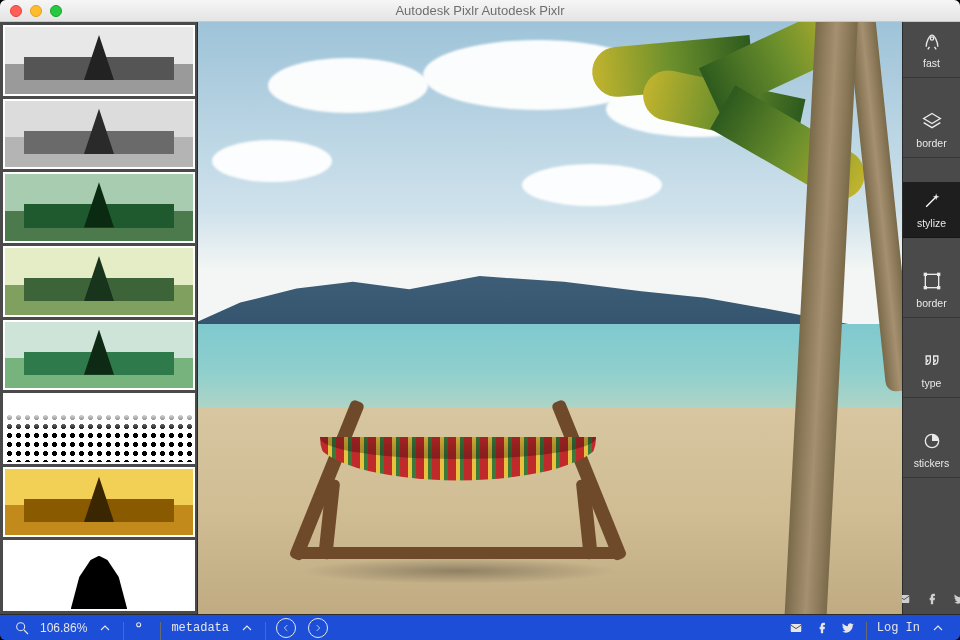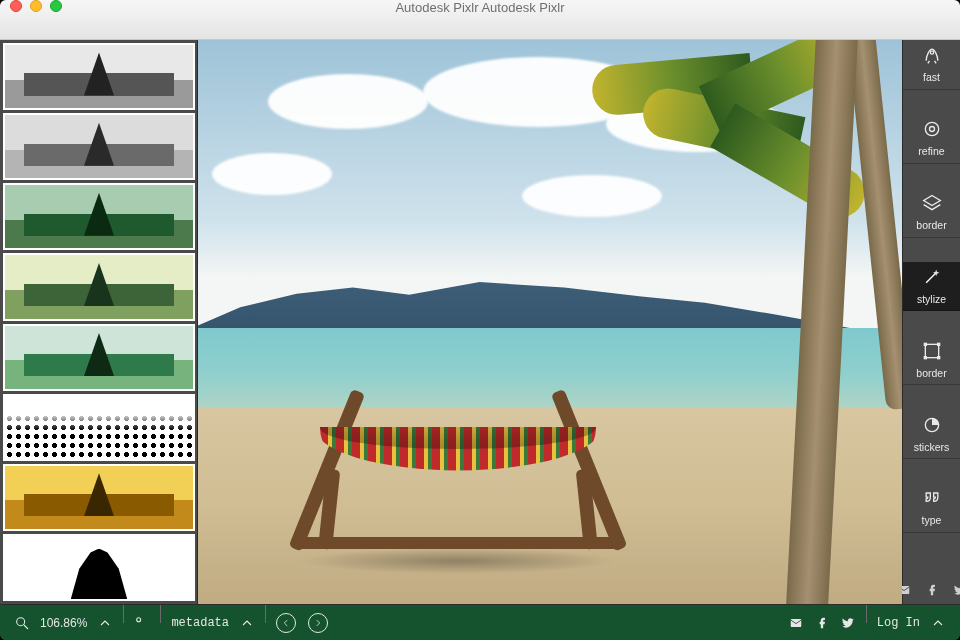--- a/index.html
+++ b/index.html
@@ -1,20 +1,20 @@
 <!DOCTYPE html>
 <html><head>
 <meta charset="utf-8">
 <style>
   * { box-sizing: border-box; margin: 0; padding: 0; }
   html, body { width: 960px; height: 640px; overflow: hidden; font-family: "Helvetica Neue", Helvetica, Arial, sans-serif; background:#000; }
   .window { width:960px; height:640px; background:#4a4a4a; display:flex; flex-direction:column; }
 
   
-  .titlebar { height:40px; background:linear-gradient(#f6f6f6,#e4e4e4); border-bottom:1px solid #c8c8c8; display:flex; align-items:flex-start; position:relative; }
+  .titlebar { height:22px; background:linear-gradient(#f6f6f6,#e4e4e4); border-bottom:1px solid #c8c8c8; display:flex; align-items:center; position:relative; }
   .traffic { display:flex; gap:8px; padding-left:10px; }
   .tl { width:12px; height:12px; border-radius:50%; }
   .tl.close  { background:#ff5f57; border:1px solid #e24238; }
   .tl.min    { background:#ffbd2e; border:1px solid #e1a116; }
   .tl.zoom   { background:#28c940; border:1px solid #12a72c; }
   .title     { position:absolute; left:0; right:0; text-align:center; font-size:13px; color:#6f6f6f; pointer-events:none; }
 
   .body { flex:1; display:flex; min-height:0; }
 
   
@@ -74,21 +74,21 @@
   .tools { width:58px; background:#4a4a4a; border-left:1px solid #2b2b2b; display:flex; flex-direction:column;gap:24px; }
   .tool  { height:56px; display:flex; flex-direction:column; align-items:center; justify-content:center; gap:4px; color:#e9e9e9; font-size:10.5px; cursor:pointer; border-bottom:1px solid rgba(0,0,0,.25); }
   .tool.selected{ background:#1e1e1e; }
   .tool svg{ width:20px; height:20px; fill:none; stroke:#e9e9e9; stroke-width:1.6; }
   .tool.selected svg{ stroke:#fff; }
   .tools .spacer{ flex:1; }
   .tool-mini{ height:26px; display:flex; align-items:center; justify-content:center; gap:14px; color:#cfcfcf; }
   .tool-mini svg{ width:14px; height:14px; fill:#cfcfcf; }
 
   
-  .bottombar{ height:36px; background:#14532d; border-top:1px solid #2b2b2b; display:flex; align-items:flex-start; color:#e6e6e6; font-size:12px; padding:0 4px; }
+  .bottombar{ height:26px; background:#1d4ed8; border-top:1px solid #2b2b2b; display:flex; align-items:flex-end; color:#e6e6e6; font-size:12px; padding:0 4px; }
   .bb-group{ display:flex; align-items:center; gap:10px; padding:0 10px; height:100%; }
   .bb-sep{ width:1px; height:18px; background:#6a6a6a; }
   .bb-ico{ width:16px; height:16px; display:inline-flex; align-items:center; justify-content:center; }
   .bb-ico svg{ width:16px; height:16px; fill:none; stroke:#e6e6e6; stroke-width:1.6; }
   .bb-btn{ cursor:pointer;font-family:Liberation Mono, monospace; }
   .bb-round{ width:20px; height:20px; border:1.4px solid #e6e6e6; border-radius:50%; display:inline-flex; align-items:center; justify-content:center; }
   .bb-round svg{ width:10px; height:10px; stroke:#e6e6e6; fill:none; stroke-width:2;}
   .bb-spacer{ flex:1; }
   .bb-social svg{ fill:#e6e6e6; stroke:none; width:14px; height:14px; }
 
@@ -189,27 +189,20 @@
         <div class="tool">
           <span><svg viewBox="0 0 24 24">
               <path d="M5 19c0-6 4-14 7-14s7 8 7 14"></path>
               <circle cx="12" cy="9" r="2"></circle>
               <path d="M9 19l-2 3M15 19l2 3"></path>
             </svg></span>
           <span>fast</span>
         </div>
         <div class="tool">
           <span><svg viewBox="0 0 24 24">
-              <circle cx="12" cy="12" r="8"></circle>
-              <circle cx="12" cy="12" r="3"></circle>
-            </svg></span>
-          <span>refine</span>
-        </div>
-        <div class="tool">
-          <span><svg viewBox="0 0 24 24">
               <polygon points="12 3 22 9 12 15 2 9 12 3"></polygon>
               <polyline points="2 14 12 20 22 14"></polyline>
             </svg></span>
           <span>border</span>
         </div>
         <div class="tool selected">
           <span><svg viewBox="0 0 24 24">
               <line x1="5" y1="19" x2="17" y2="7"></line>
               <path d="M17 3l1 3 3 1-3 1-1 3-1-3-3-1 3-1z" fill="#e9e9e9" stroke="none"></path>
             </svg></span>
@@ -219,31 +212,31 @@
           <span><svg viewBox="0 0 24 24">
               <rect x="4" y="4" width="16" height="16"></rect>
               <rect x="2" y="2" width="4" height="4" fill="#e9e9e9" stroke="none"></rect>
               <rect x="18" y="2" width="4" height="4" fill="#e9e9e9" stroke="none"></rect>
               <rect x="2" y="18" width="4" height="4" fill="#e9e9e9" stroke="none"></rect>
               <rect x="18" y="18" width="4" height="4" fill="#e9e9e9" stroke="none"></rect>
             </svg></span>
           <span>border</span>
         </div>
         <div class="tool">
+          <span><svg viewBox="0 0 24 24" stroke="none" fill="#e9e9e9">
+              <path d="M5 6h5v5c0 3-2 5-5 5v-3c1 0 2-1 2-2H5zM14 6h5v5c0 3-2 5-5 5v-3c1 0 2-1 2-2h-2z"></path>
+            </svg></span>
+          <span>type</span>
+        </div>
+        <div class="tool">
           <span><svg viewBox="0 0 24 24">
               <circle cx="12" cy="12" r="8"></circle>
               <path d="M12 4a8 8 0 0 1 8 8h-8z" fill="#e9e9e9" stroke="none"></path>
             </svg></span>
           <span>stickers</span>
-        </div>
-        <div class="tool">
-          <span><svg viewBox="0 0 24 24" stroke="none" fill="#e9e9e9">
-              <path d="M5 6h5v5c0 3-2 5-5 5v-3c1 0 2-1 2-2H5zM14 6h5v5c0 3-2 5-5 5v-3c1 0 2-1 2-2h-2z"></path>
-            </svg></span>
-          <span>type</span>
         </div>
         <div class="spacer"></div>
         <div class="tool-mini">
           <span><svg viewBox="0 0 24 24">
               <rect x="3" y="5" width="18" height="14" rx="2"></rect>
               <polyline points="3 7 12 13 21 7" fill="none" stroke="#4a4a4a" stroke-width="1.6"></polyline>
             </svg></span>
           <span><svg viewBox="0 0 24 24">
               <path d="M14 3h3v4h-2c-.6 0-1 .4-1 1v2h3l-.5 4H14v7h-4v-7H8v-4h2V7c0-2.2 1.8-4 4-4z"></path>
             </svg></span>

